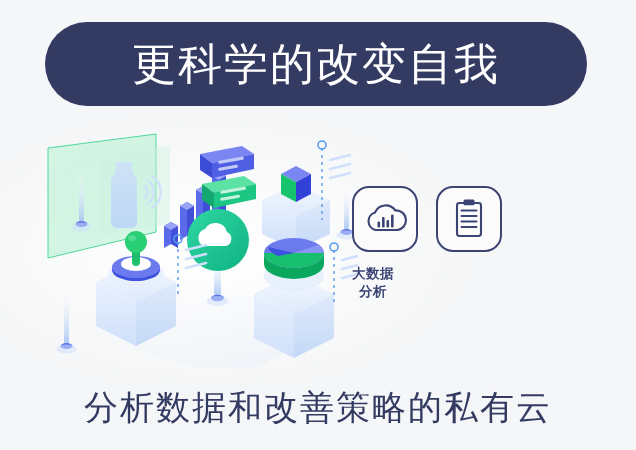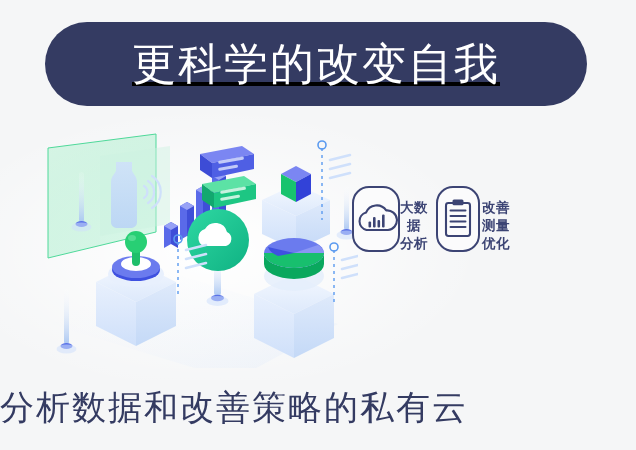--- a/index.html
+++ b/index.html
@@ -41,21 +41,20 @@
     left: 45px;
     top: 22px;
     width: 542px;
     height: 84px;
     background: #343b62;
     border-radius: 42px;
     display: flex;
     align-items: center;
     justify-content: center;
     box-sizing: border-box;
-    text-decoration: underline;
   }
   .header-title {
     color: #ffffff;
     font-size: 44px;
     letter-spacing: 2px;
     font-weight: 400;
     line-height: 1;
     white-space: nowrap;
     font-family: "DejaVu Sans", "Liberation Sans", sans-serif;
   }
@@ -78,21 +77,21 @@
     left: 352px;
     top: 186px;
     width: 246px;
     display: flex;
     gap: 8px;
     align-items: flex-start;
   }
   .feature {
     width: 76px;
     display: flex;
-    flex-direction: row;
+    flex-direction: column;
     align-items: flex-start;
   }
   .feature-icon {
     width: 66px;
     height: 66px;
     border: 2px solid #3c4474;
     border-radius: 17px;
     box-sizing: border-box;
     display: flex;
     align-items: center;
@@ -110,20 +109,21 @@
     letter-spacing: 0.5px;
     font-family: "DejaVu Sans", "Liberation Sans", sans-serif;
   }
 
   
   .tagline {
     position: absolute;
     left: 0;
     top: 385px;
     width: 636px;
+    text-align: center;
     color: #343b62;
     font-size: 34px;
     letter-spacing: 2px;
     line-height: 44px;
     white-space: nowrap;
     font-family: "DejaVu Sans", "Liberation Sans", sans-serif;
   }
 </style>
 </head>
 <body>
@@ -359,24 +359,20 @@
           <rect x="8" y="6" width="24" height="33" rx="2.4" fill="none" stroke="#3c4474" stroke-width="2.1"></rect>
           <rect x="14.5" y="2.6" width="11" height="5.6" rx="1.5" fill="#3c4474"></rect>
           <g stroke="#3c4474" stroke-width="2" stroke-linecap="round">
             <line x1="12.5" y1="13.5" x2="27.5" y2="13.5"></line>
             <line x1="12.5" y1="19" x2="27.5" y2="19"></line>
             <line x1="12.5" y1="24.5" x2="27.5" y2="24.5"></line>
             <line x1="12.5" y1="30" x2="27.5" y2="30"></line>
           </g>
         </svg>
       </div>
-      <div class="feature-label">
-        <div>改善测量</div>
-        <div>优化</div>
-      </div>
     </div>
 
 
   </div>
 
   <div class="tagline">分析数据和改善策略的私有云</div>
 
 </div>
 
 </body></html>

